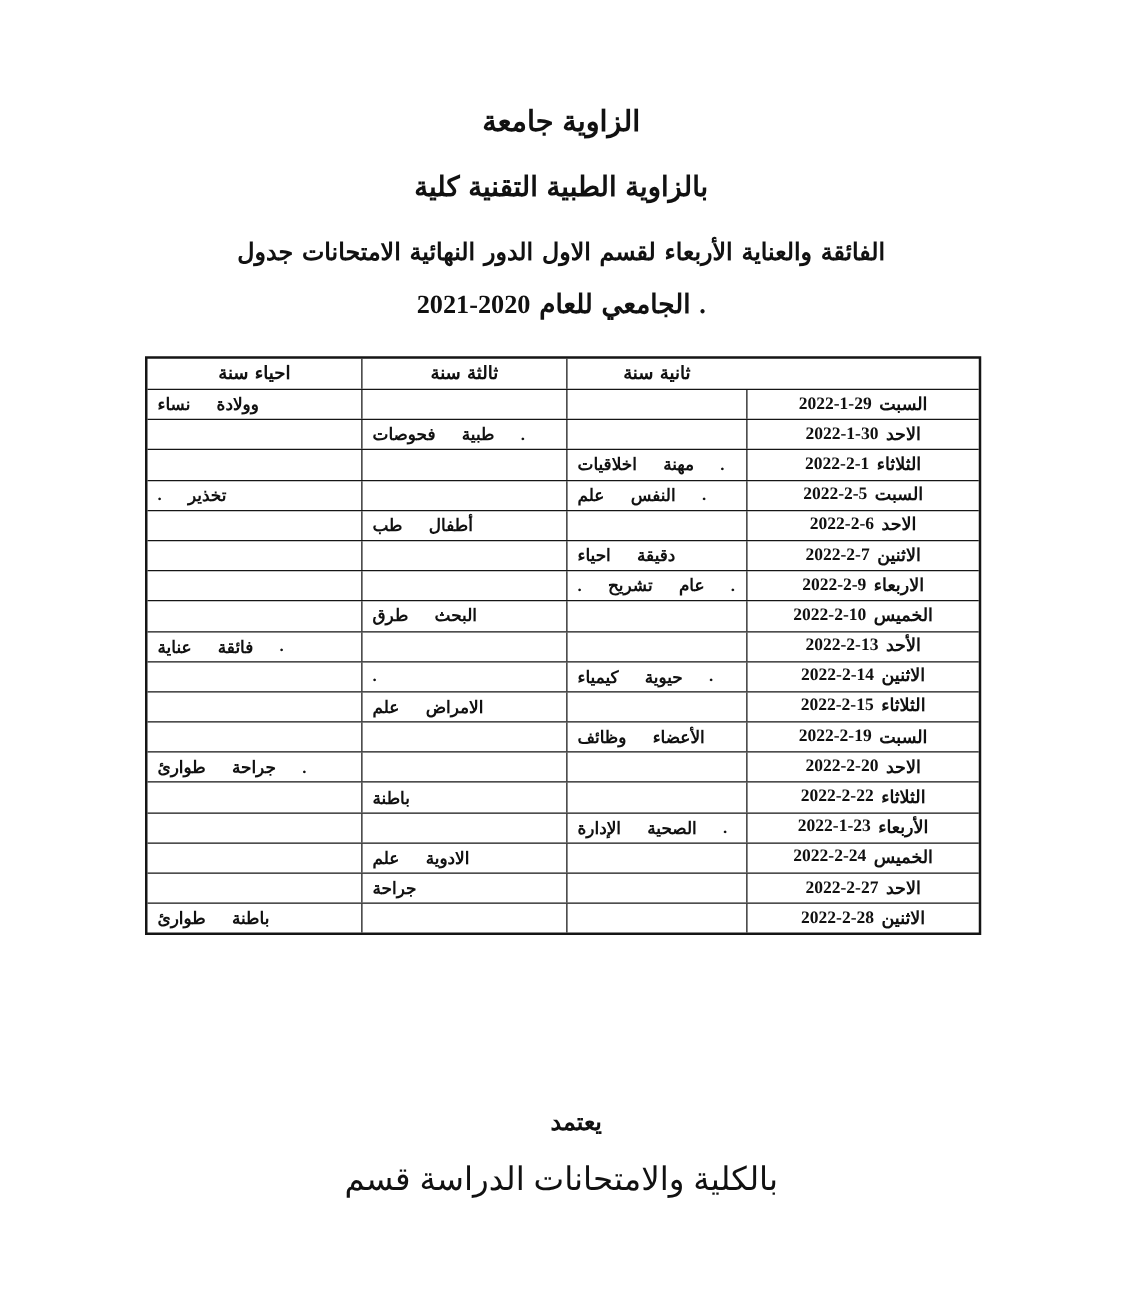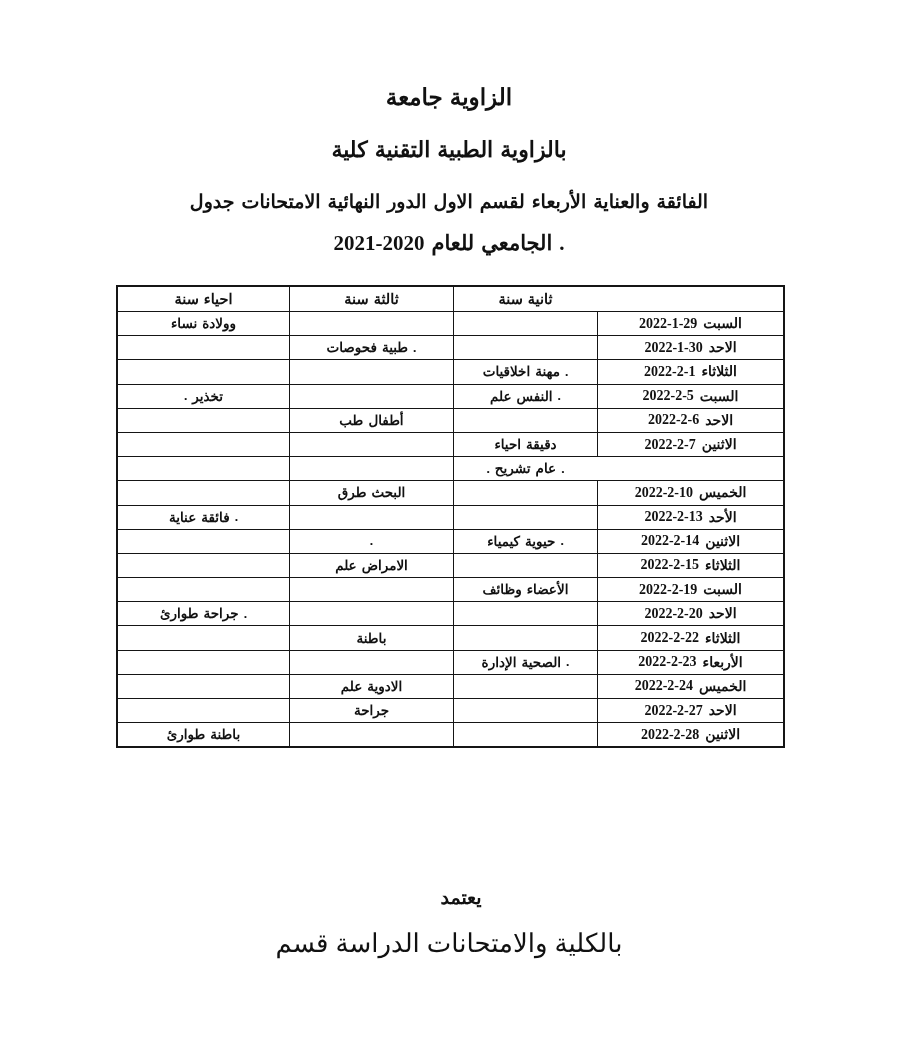--- a/index.html
+++ b/index.html
@@ -33,21 +33,21 @@
     display:grid;grid-template-columns:171px 164px 144px 1fr;
     height:23.2px;border-top:1.2px solid #151515;
   }
   .trow.thead{height:24px;border-top:none;}
   .cell{
     display:flex;align-items:center;box-sizing:border-box;overflow:hidden;
   }
   .cell + .cell{border-left:1.4px solid #151515;}
   .hc{justify-content:center;font-size:14.5px;font-weight:bold;direction:ltr;gap:5px;}
   .subj{
-    direction:ltr;justify-content:center;gap:5px;
+    direction:ltr;justify-content:flex-start;gap:21px;
     padding:0 8px;font-size:13.5px;font-weight:bold;
   }
   .datec{
     direction:ltr;justify-content:center;gap:6px;
     font-size:14px;font-weight:bold;padding:0 4px;
   }
 
   
   .f1{top:886px;font-size:19px;margin-left:12px;}
   .f2{top:928px;font-size:26px;font-weight:400;}
@@ -181,20 +181,24 @@
       </div>
       <div class="trow">
         <div class="cell subj"></div>
         <div class="cell subj"></div>
         <div class="cell subj">
           <span dir="rtl">.</span>
           <span dir="rtl">تشريح</span>
           <span dir="rtl">عام</span>
           <span dir="rtl">.</span>
         </div>
+        <div class="cell datec">
+          <span dir="ltr">2022-2-9</span>
+          <span dir="rtl">الاربعاء</span>
+        </div>
       </div>
       <div class="trow">
         <div class="cell subj"></div>
         <div class="cell subj">
           <span dir="rtl">طرق</span>
           <span dir="rtl">البحث</span>
         </div>
         <div class="cell subj"></div>
         <div class="cell datec">
           <span dir="ltr">2022-2-10</span>
@@ -279,21 +283,21 @@
       </div>
       <div class="trow">
         <div class="cell subj"></div>
         <div class="cell subj"></div>
         <div class="cell subj">
           <span dir="rtl">الإدارة</span>
           <span dir="rtl">الصحية</span>
           <span dir="rtl">.</span>
         </div>
         <div class="cell datec">
-          <span dir="ltr">2022-2-23</span>
+          <span dir="ltr">2022-1-23</span>
           <span dir="rtl">الأربعاء</span>
         </div>
       </div>
       <div class="trow">
         <div class="cell subj"></div>
         <div class="cell subj">
           <span dir="rtl">علم</span>
           <span dir="rtl">الادوية</span>
         </div>
         <div class="cell subj"></div>

